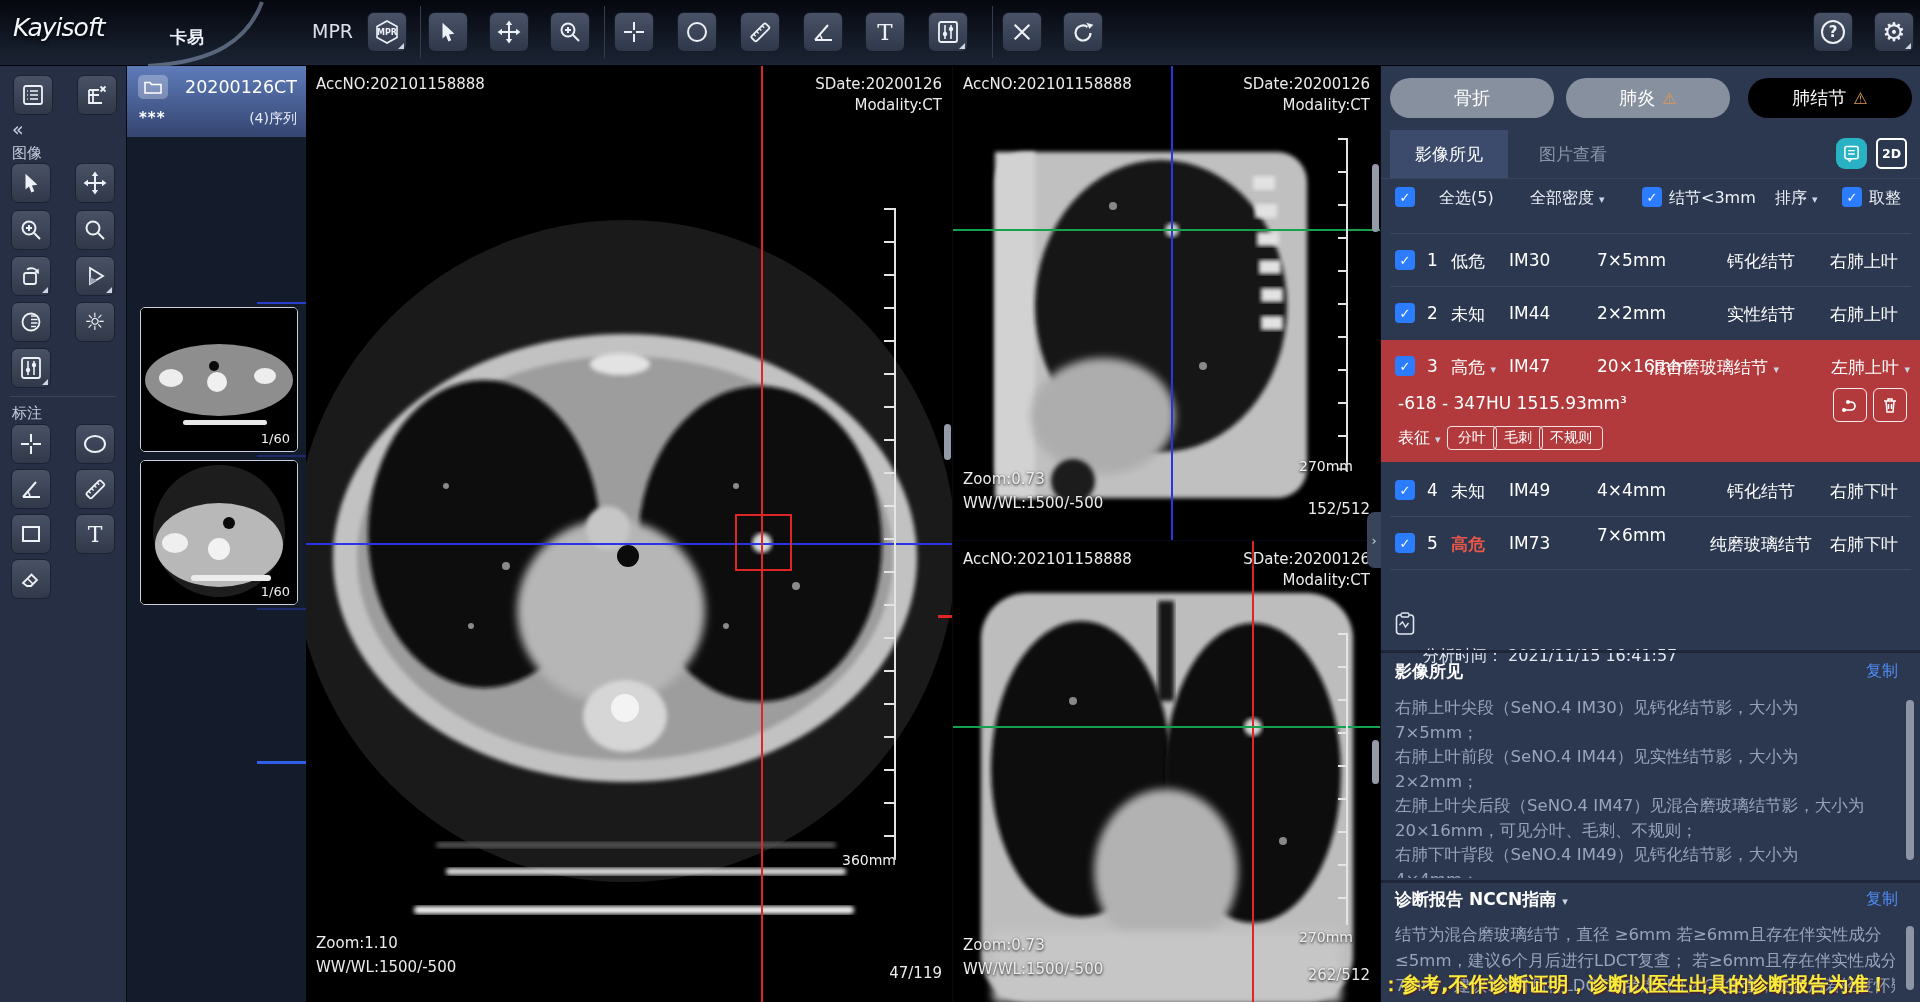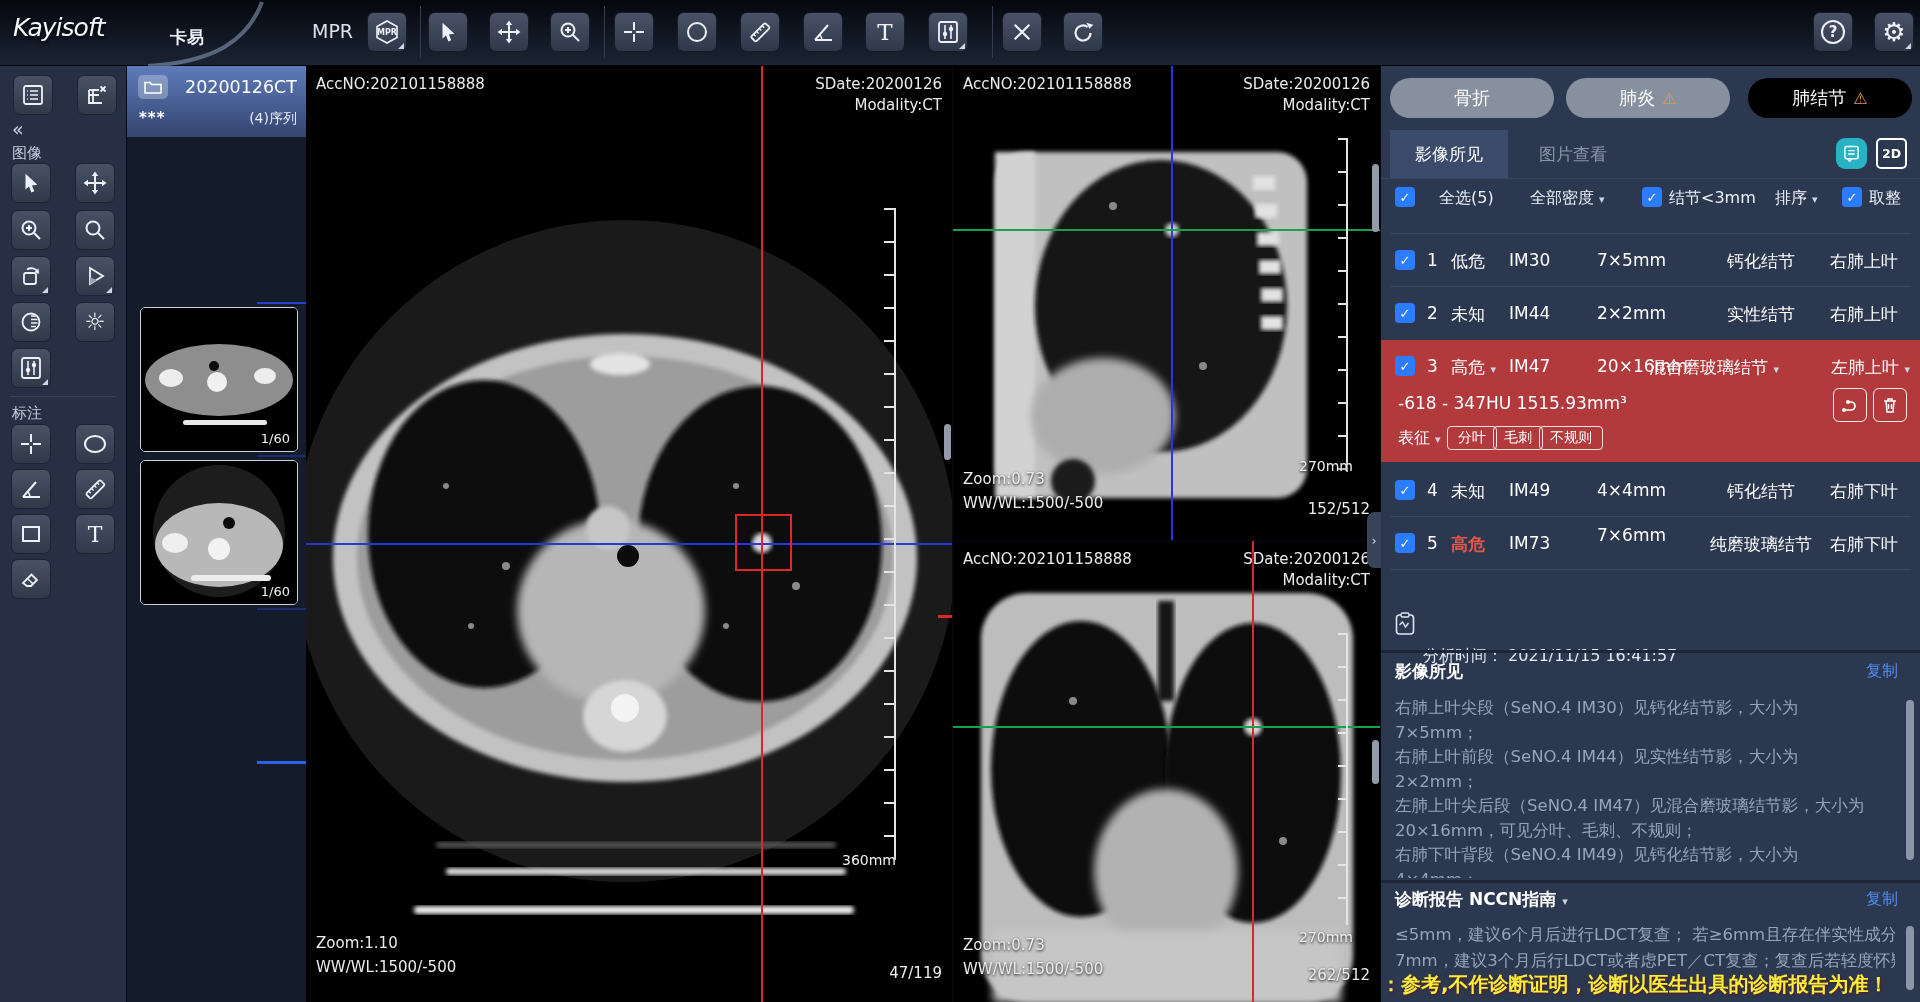--- a/index.html
+++ b/index.html
@@ -577,19 +577,20 @@
     <p>右肺下叶背段（SeNO.4 IM49）见钙化结节影，大小为4×4mm；</p>
 
   </div>
   <div class="sthumb" style="right:6px;top:634px;height:160px"></div>
 
   <div class="gapline" style="top:814px"></div>
 
   <span class="sect-title" style="top:822px"><span>诊断报告 NCCN指南</span> <span class="caret">▾</span></span>
   <span class="link" style="top:823px">复制</span>
   <div class="abs body-text" style="left:14px;top:856px;width:500px;height:80px;overflow:hidden;line-height:25.5px">
+    <div style="white-space:nowrap">结节为混合磨玻璃结节，直径 ≥6mm 若≥6mm且存在伴实性成分</div>
     <div style="white-space:nowrap">≤5mm，建议6个月后进行LDCT复查； 若≥6mm且存在伴实性成分6～</div>
     <div style="white-space:nowrap">7mm，建议3个月后行LDCT或者虑PET／CT复查；复查后若轻度怀疑肺</div>
   </div>
   <div class="sthumb" style="right:6px;top:860px;height:64px"></div>
 </div>
 
 <div id="marquee">：参考,不作诊断证明，诊断以医生出具的诊断报告为准！</div>
 
 </body></html>

